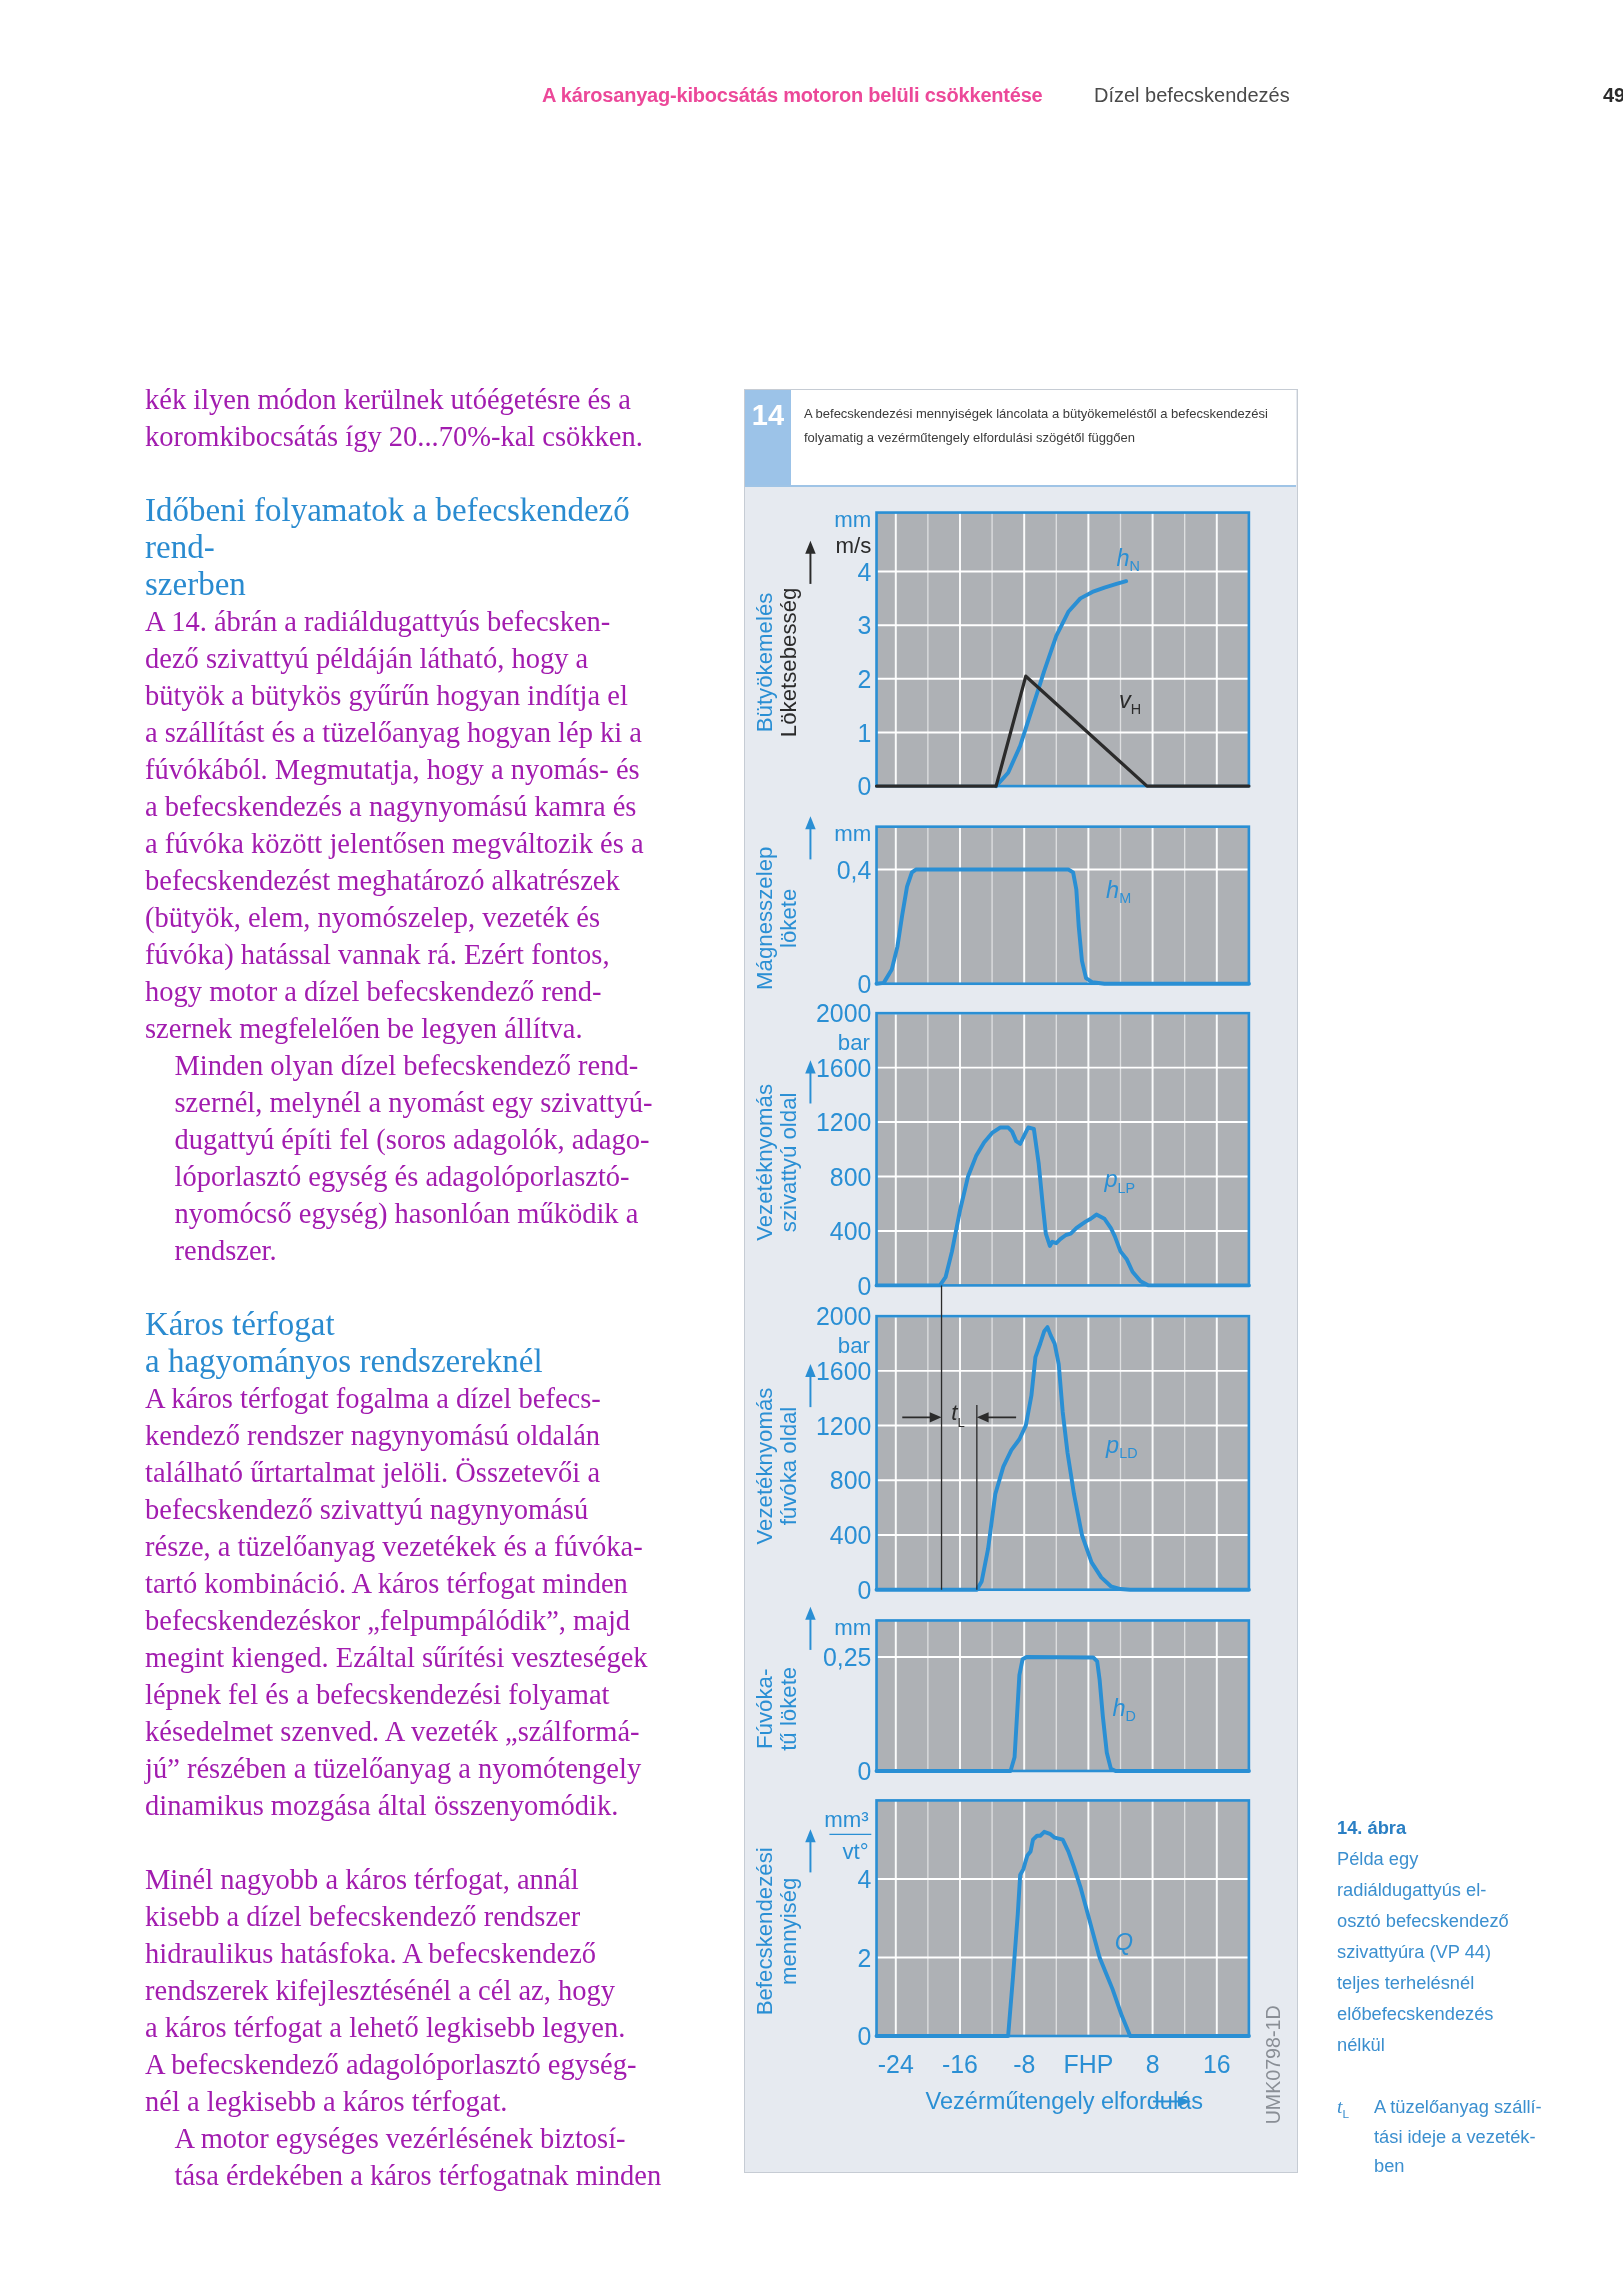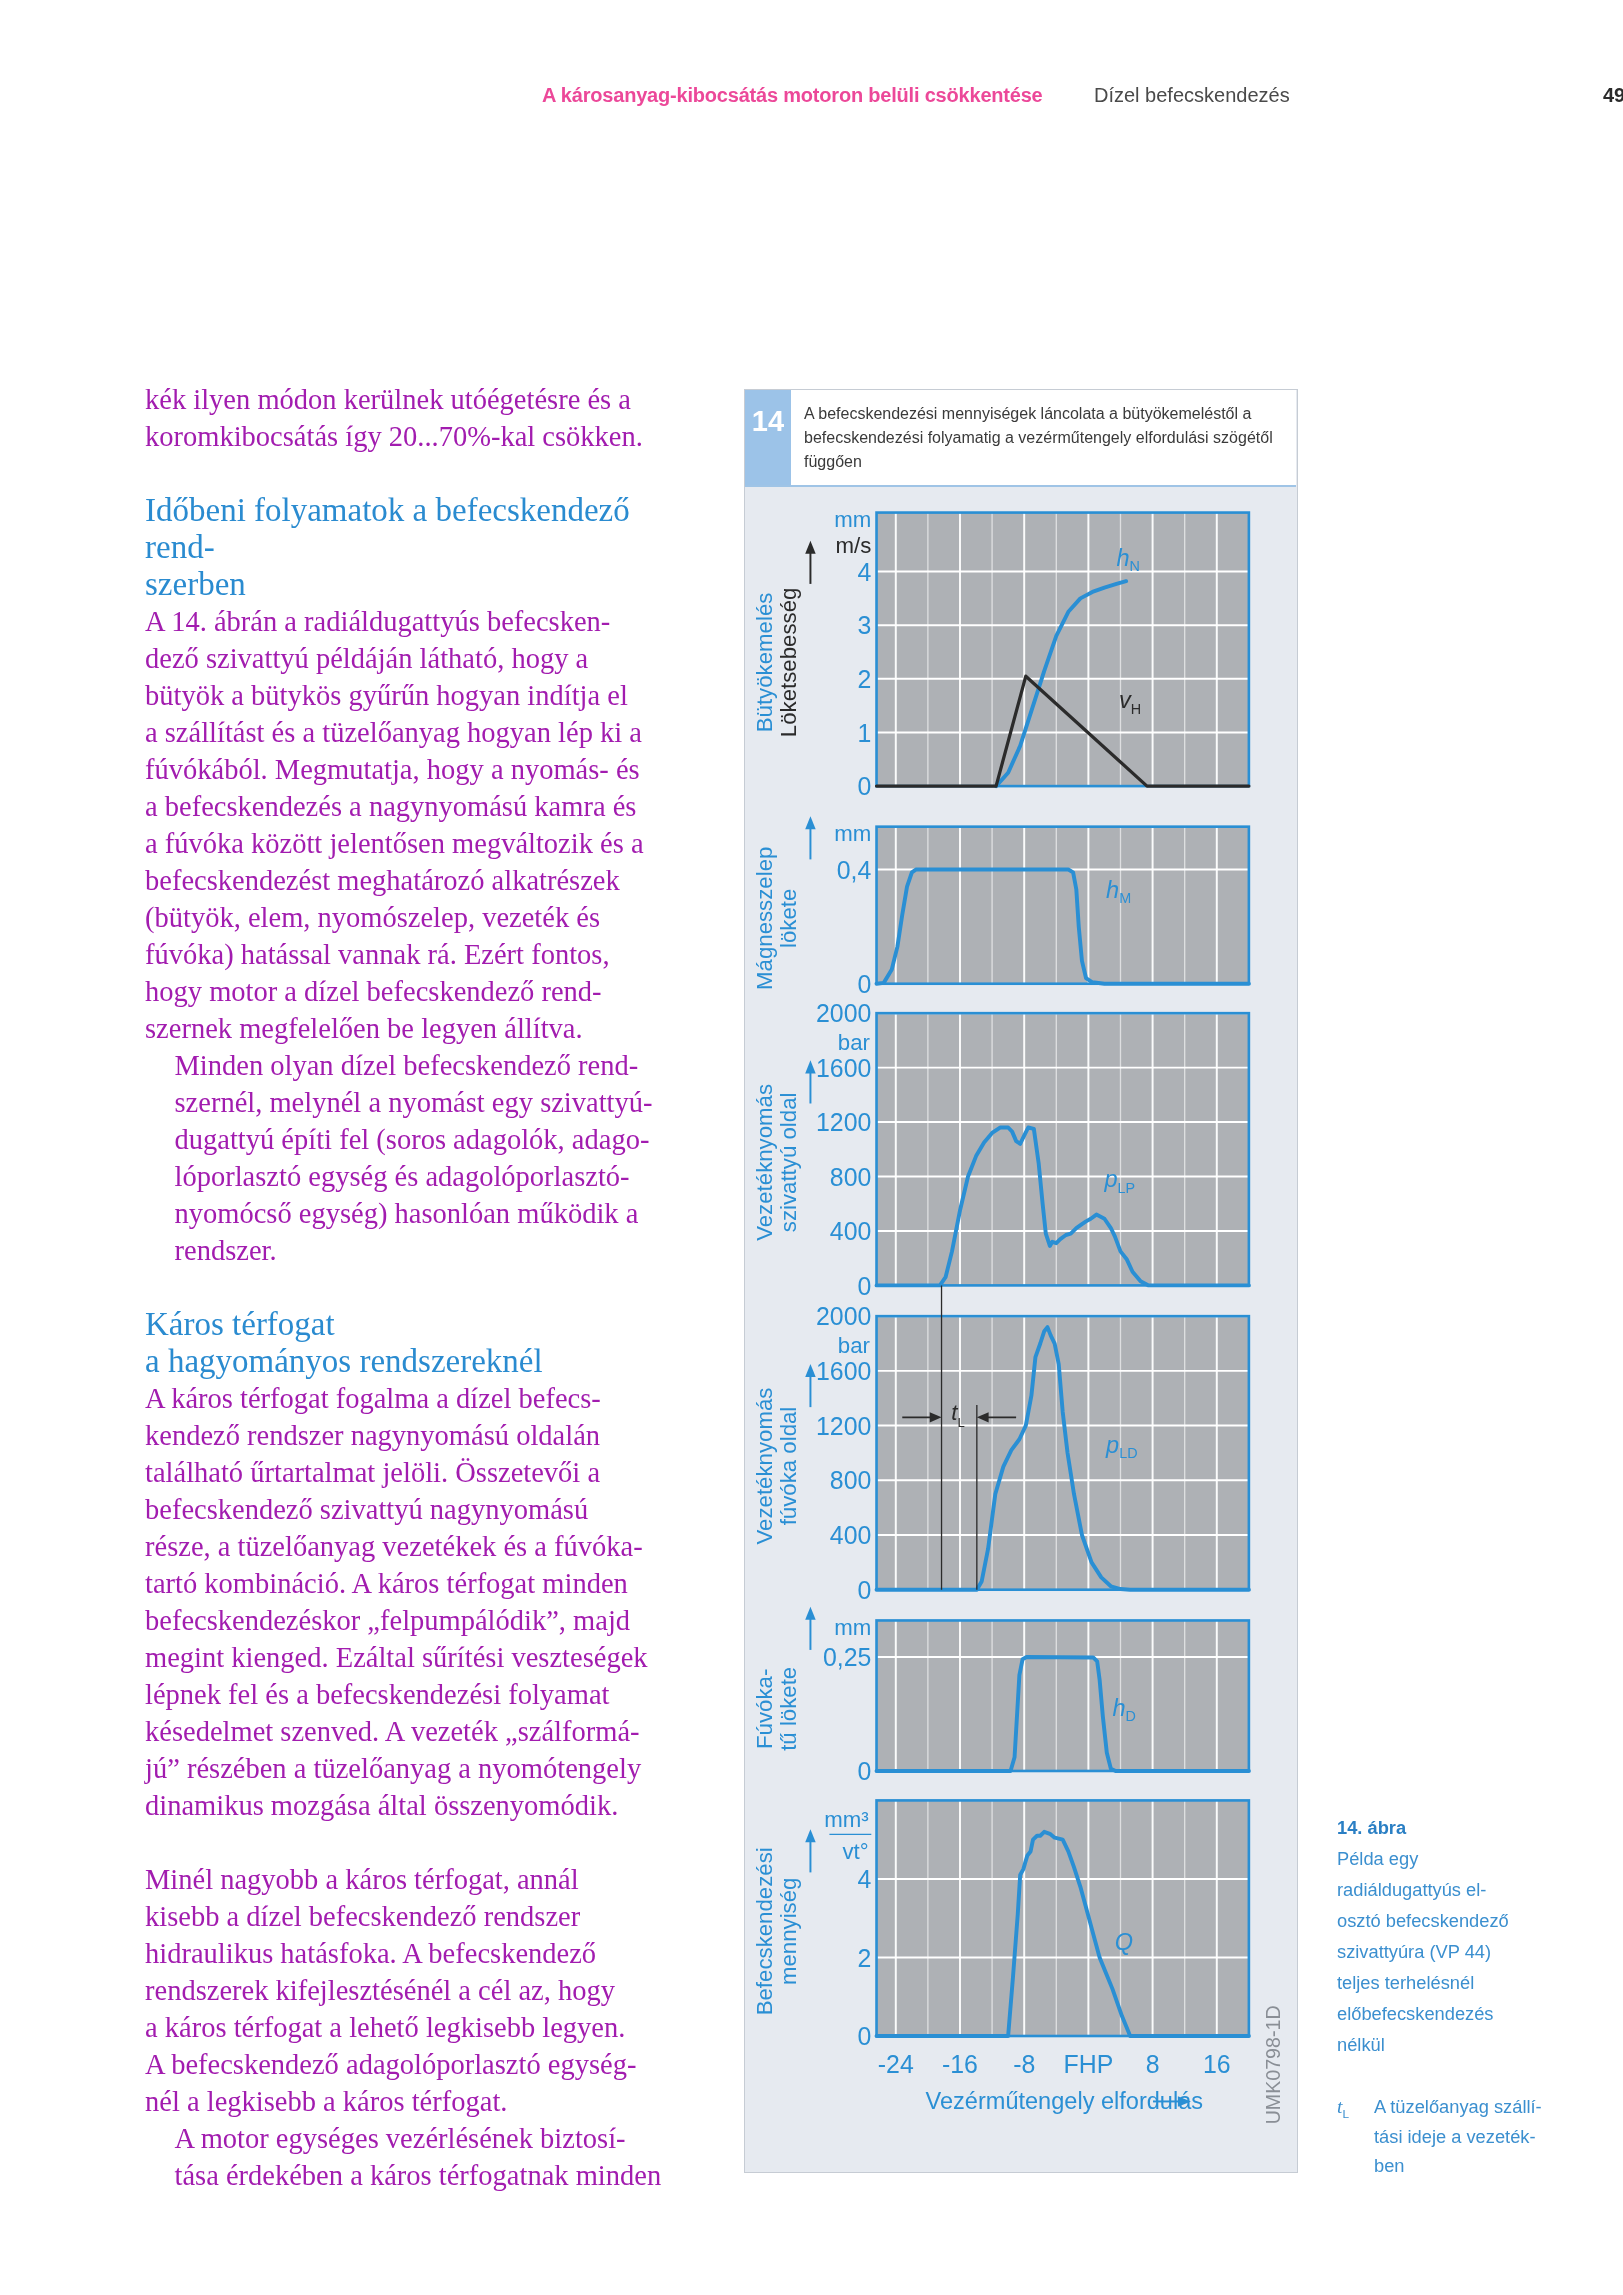--- a/index.html
+++ b/index.html
@@ -7,22 +7,22 @@
   .running-head{position:absolute;top:84px;left:0;width:1623px;height:26px;font-family:"Liberation Sans",sans-serif;font-size:20px;}
   .rh-section{position:absolute;left:542px;top:0;font-weight:bold;color:#ec4899;letter-spacing:-0.2px;}
   .rh-chapter{position:absolute;left:1094px;top:0;color:#4a4a4a;}
   .rh-page{position:absolute;left:1603px;top:0;font-weight:bold;color:#2b2b2b;}
   .col{position:absolute;left:145px;width:556px;}
   .p{font-size:28.5px;line-height:37px;margin:0;color:#a21caf;}
   .p.indent{text-indent:29.5px;}
   .h{font-size:33px;line-height:37px;margin:0;color:#2a8bd0;font-weight:normal;}
   .figure{position:absolute;left:744px;top:389px;width:554px;height:1784px;background:#e6eaf0;border:1.3px solid #c6ccd4;box-sizing:border-box;}
   .fig-head{position:absolute;left:0;top:0;width:551px;height:95px;background:#ffffff;border-bottom:2px solid #9fc4e6;}
-  .fig-num{position:absolute;left:0;top:0;width:46px;height:95px;background:#9cc3e8;color:#ffffff;font-family:"Liberation Sans",sans-serif;font-weight:bold;font-size:29px;text-align:center;padding-top:15px;box-sizing:border-box;}
-  .fig-title{position:absolute;left:59px;top:11.8px;width:484px;font-family:"Liberation Sans",sans-serif;font-size:16px;line-height:24px;color:#3a3a3a;}
+  .fig-num{position:absolute;left:0;top:0;width:46px;height:95px;background:#9cc3e8;color:#ffffff;font-family:"Liberation Sans",sans-serif;font-weight:bold;font-size:29px;text-align:center;padding-top:9px;box-sizing:border-box;}
+  .fig-title{position:absolute;left:59px;top:11.8px;width:484px;font-family:"Liberation Sans",sans-serif;font-size:13px;line-height:24px;color:#3a3a3a;}
   .caption{position:absolute;left:1337px;top:1812px;width:223px;font-family:"Liberation Sans",sans-serif;color:#3b8fcf;font-size:18.3px;line-height:31px;}
   .caption .cap-title{font-weight:bold;color:#2a7fc4;}
   .legend{position:absolute;left:1337px;top:2092px;width:236px;font-family:"Liberation Sans",sans-serif;color:#3b8fcf;font-size:18.3px;line-height:29.5px;}
   .legend .sym{position:absolute;left:0;top:0;font-family:"Liberation Serif",serif;font-style:italic;font-size:19.6px;}
   .legend .sym sub{font-family:"Liberation Sans",sans-serif;font-style:normal;font-size:11.8px;}
   .legend .txt{position:absolute;left:37px;top:0;width:196px;}
   svg text{font-family:"Liberation Sans",sans-serif;}
 </style>
 </head>
 <body>

